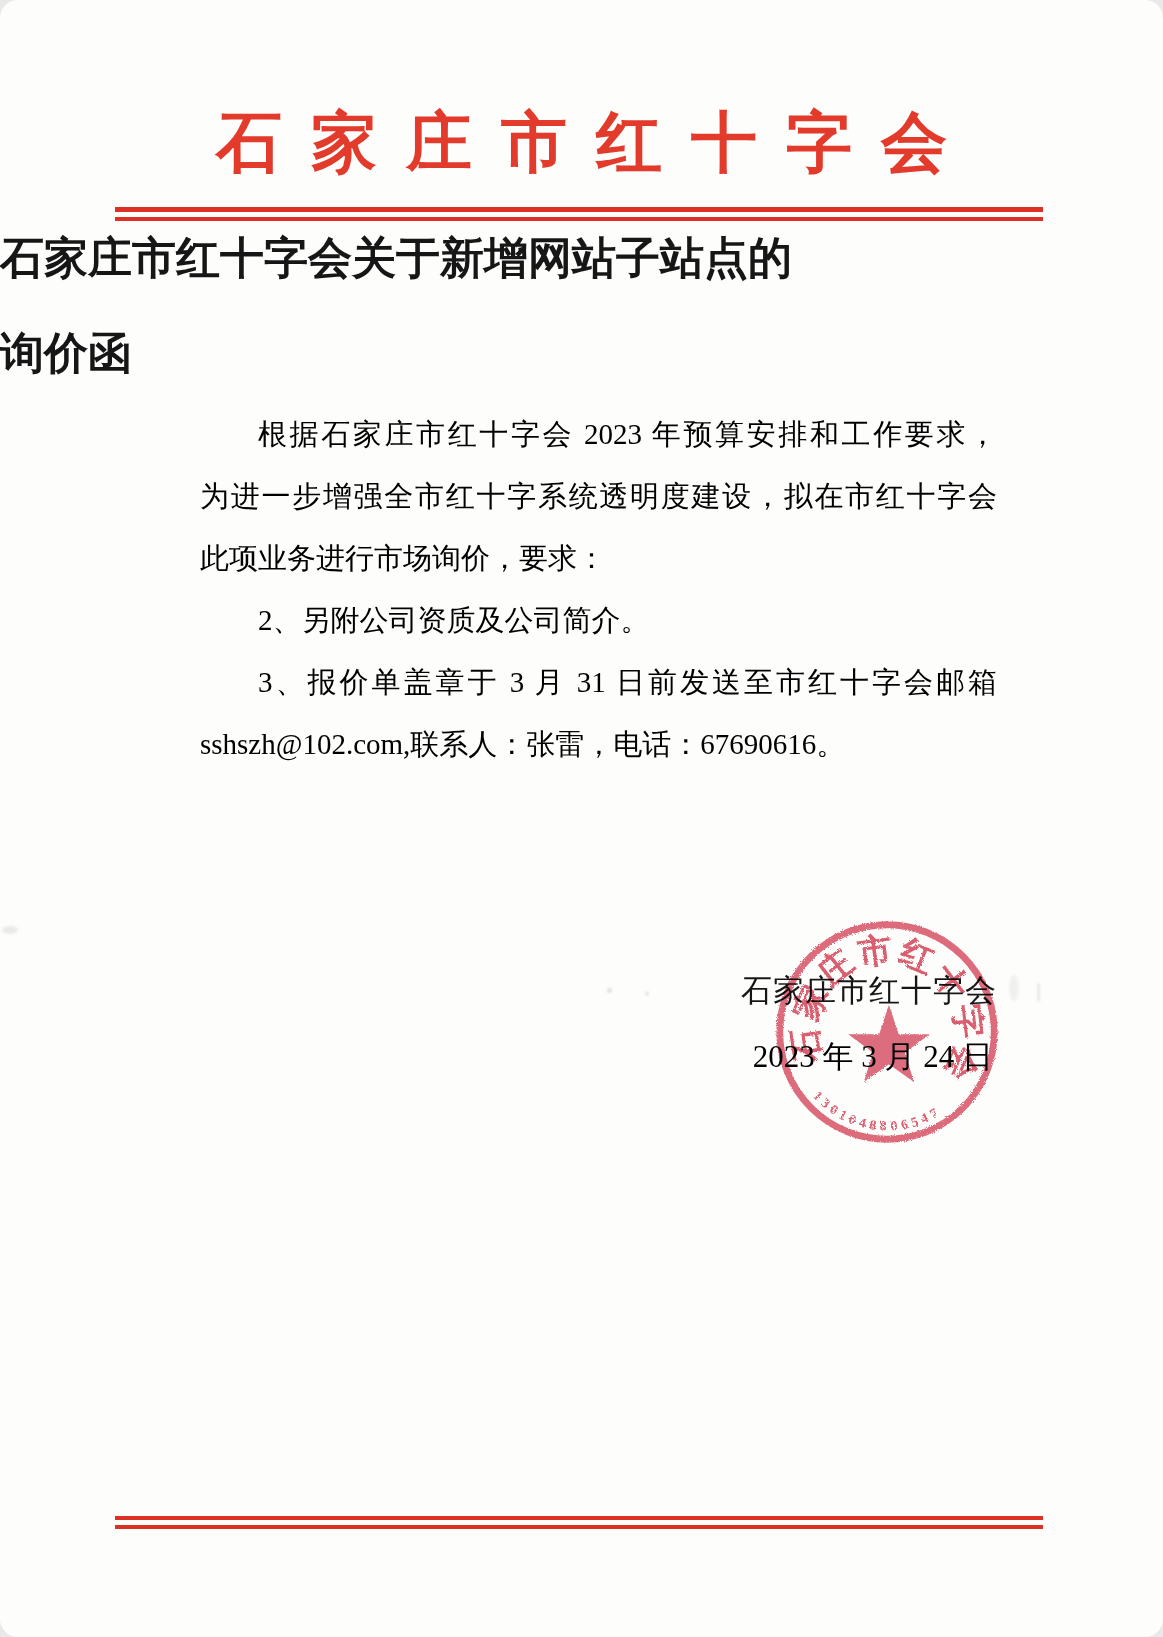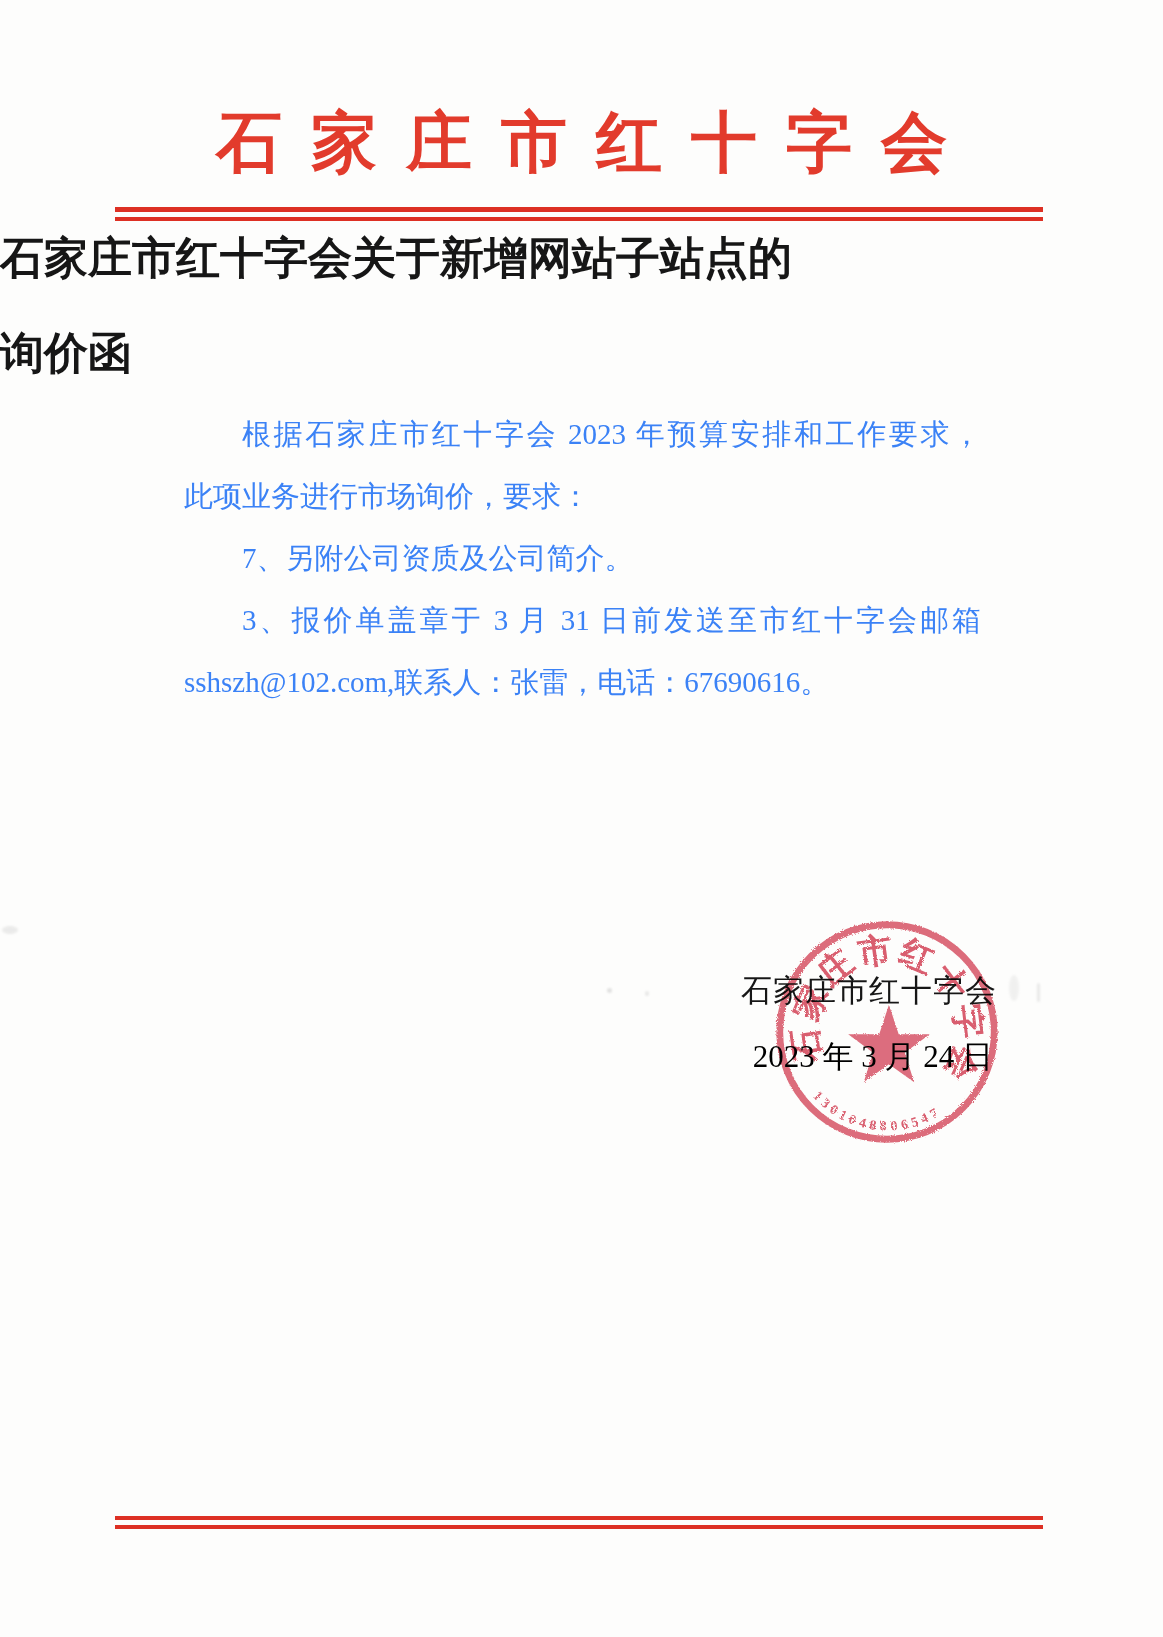--- a/index.html
+++ b/index.html
@@ -4,20 +4,21 @@
 <style>
   html,body{margin:0;padding:0;background:#e9e9e9;}
   .page{
     position:relative;
     width:1163px;height:1637px;
     margin:0 auto;
     background:#fdfdfc;
     overflow:hidden;
     font-family:"Liberation Serif","DejaVu Serif",serif;
     color:var(--ink,#1c1c1c);
+    border-radius:18px;
   }
   
   .letterhead{
     position:absolute;top:104px;left:0;width:100%;
     text-align:center;
     font-family:"Liberation Serif","DejaVu Serif",serif;
     font-weight:700;
     font-size:66px;line-height:78px;
     letter-spacing:29px;text-indent:29px;
     color:var(--header-red,#e23b2c);
@@ -35,23 +36,23 @@
     font-family:"Liberation Sans","DejaVu Sans",sans-serif;
     font-weight:700;
     font-size:44px;line-height:52px;
     color:#161616;
     white-space:nowrap;
   }
   .doc-title-1{top:232px;}
   .doc-title-2{top:327px;}
   
   .body-block{
-    position:absolute;left:184px;top:403px;width:797px;
+    position:absolute;left:200px;top:403px;width:797px;
     font-size:29px;
-    color:#3b82f6;
+    color:#000000;
   }
   .bline{height:62px;line-height:62px;white-space:nowrap;}
   .bline.just{white-space:normal;text-align:justify;text-align-last:justify;}
   .bline.ind{text-indent:58px;}
   
   .sig-org{
     position:absolute;top:971px;right:166px;
     font-size:31px;line-height:40px;letter-spacing:1px;
     color:#161616;white-space:nowrap;
   }
@@ -88,22 +89,23 @@
   <div class="letterhead">石家庄市红十字会</div>
 
   <div class="rule rule-a"></div>
   <div class="rule rule-b"></div>
 
   <div class="doc-title doc-title-1">石家庄市红十字会关于新增网站子站点的</div>
   <div class="doc-title doc-title-2">询价函</div>
 
   <div class="body-block">
     <div class="bline just ind">根据石家庄市红十字会 2023 年预算安排和工作要求，</div>
+    <div class="bline just">为进一步增强全市红十字系统透明度建设，拟在市红十字会</div>
     <div class="bline">此项业务进行市场询价，要求：</div>
-    <div class="bline ind">7、另附公司资质及公司简介。</div>
+    <div class="bline ind">2、另附公司资质及公司简介。</div>
     <div class="bline just ind">3、报价单盖章于 3 月 31 日前发送至市红十字会邮箱</div>
     <div class="bline">sshszh@102.com,联系人：张雷，电话：67690616。</div>
   </div>
 
   <div class="sig-org">石家庄市红十字会</div>
   <div class="sig-date">2023 年 3 月 24 日</div>
 
   <svg class="seal" viewBox="0 0 240 240">
     <defs>
       <filter id="rough" x="-10%" y="-10%" width="120%" height="120%">

